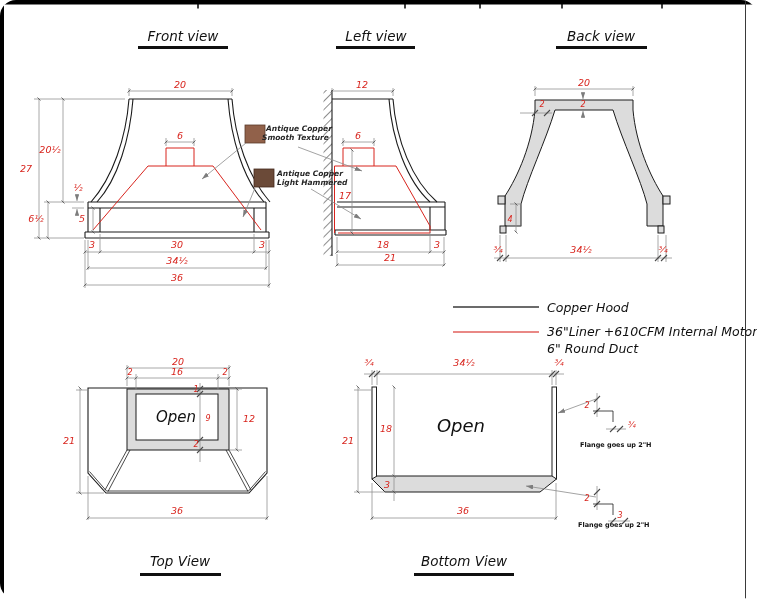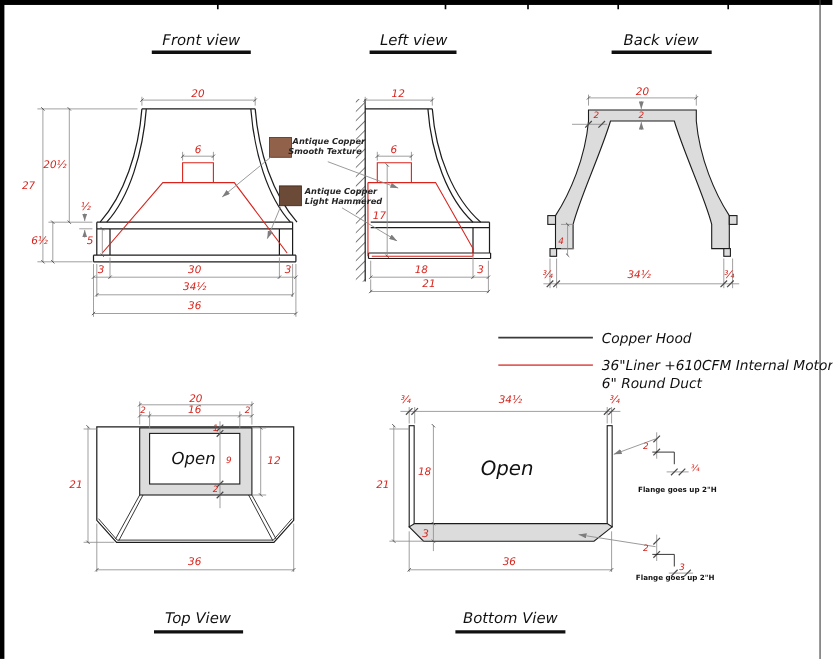--- a/index.html
+++ b/index.html
@@ -1,17 +1,17 @@
 <!DOCTYPE html>
 <html><head>
 <meta charset="utf-8">
 <style>
   html,body{margin:0;padding:0;background:#fff;}
   #stage{position:relative;width:757px;height:599px;background:#ffffff;overflow:hidden;
-         font-family:"DejaVu Sans",sans-serif;}
+         font-family:"DejaVu Sans",sans-serif;border-radius:16px;}
   svg{display:block;}
   text{user-select:none;}
   .k   {stroke:#1c1c1c;stroke-width:1.1;fill:none;}
   .k2  {stroke:#1c1c1c;stroke-width:0.8;fill:none;}
   .red {stroke:#d8241d;stroke-width:1;fill:none;}
   .dim {stroke:#8c8c8c;stroke-width:0.75;fill:none;}
   .slash{stroke:#4a4a4a;stroke-width:1.1;fill:none;}
   .grayfill{fill:#dcdcdc;stroke:#1c1c1c;stroke-width:1;}
   .whitefill{fill:#ffffff;stroke:#1c1c1c;stroke-width:1;}
   .leader{stroke:#8c8c8c;stroke-width:0.8;fill:none;}

